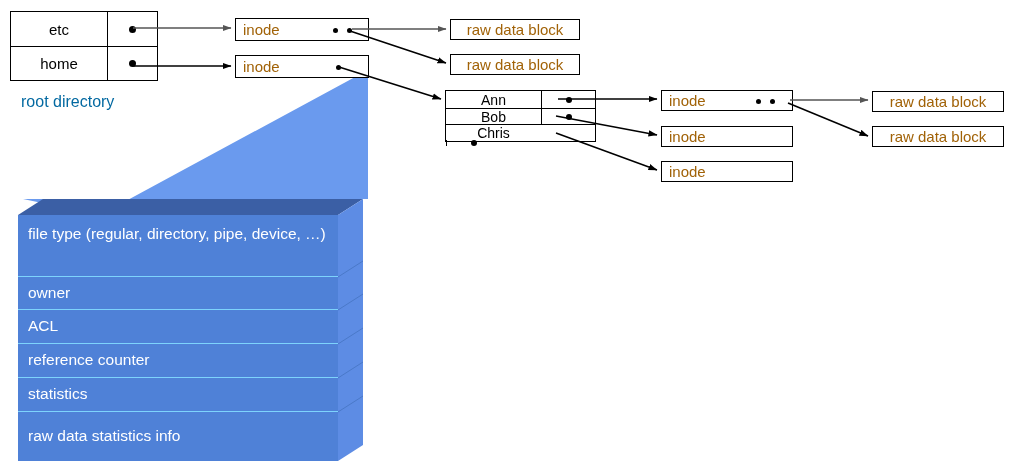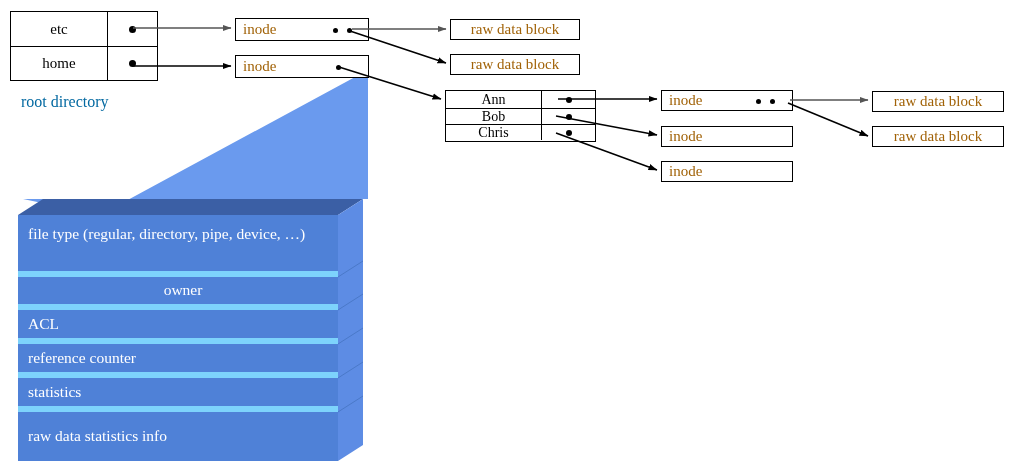--- a/index.html
+++ b/index.html
@@ -12,21 +12,20 @@
     height: 464px;
     position: relative;
     font-family: "Liberation Sans", sans-serif;
     overflow: hidden;
   }
   #stage {
     position: absolute;
     left: 0; top: 0;
     width: 1017px;
     height: 464px;
-    font-family: Liberation Serif, serif;
   }
   
   .box {
     position: absolute;
     box-sizing: border-box;
     border: 1.4px solid #000;
     background: #ffffff;
     font-size: 15px;
     color: #a16207;
     line-height: 1;
@@ -105,21 +104,21 @@
     background: #4f81d7;
   }
   .detail-row {
     box-sizing: border-box;
     color: #ffffff;
     font-size: 15.5px;
     padding: 0 0 0 10px;
     display: flex;
     align-items: center;
     background: #4f81d7;
-    border-bottom: 6px solid #7dd3fc;
+    border-bottom: 1px solid #7dd3fc;
     position: relative;
   }
   .detail-row:last-child { border-bottom: none; }
   .detail-row span { display: block; line-height: 1.32; }
   svg.deco { position: absolute; left: 0; top: 0; overflow: visible; }
 </style>
 </head>
 <body>
 
 <div id="stage">
@@ -170,21 +169,21 @@
       <div class="dircell-ptr" style="width:calc(100% - 95px); height:100%;">
         <span class="dot" style="width:6px;height:6px;"></span>
       </div>
     </div>
     <div class="dirrow" style="height:16px;">
       <div class="dircell-name" style="width:95px; height:100%; font-size:14px;">Bob</div>
       <div class="dircell-ptr" style="width:calc(100% - 95px); height:100%;">
         <span class="dot" style="width:6px;height:6px;"></span>
       </div>
     </div>
-    <div class="dirrow" style="height:16px;">
+    <div class="dirrow" style="height:16px;flex-direction:column;">
       <div class="dircell-name" style="width:95px; height:100%; font-size:14px;">Chris</div>
       <div class="dircell-ptr" style="width:calc(100% - 95px); height:100%;">
         <span class="dot" style="width:6px;height:6px;"></span>
       </div>
     </div>
   </div>
 
   <div class="box left" style="left:661px; top:90px; width:132px; height:21px;">
     <span>inode</span>
     <span class="inode-dot" style="left:94px; top:8px;"></span>
@@ -244,21 +243,21 @@
       <path d="M320,111 L345,95" stroke="#4a79c9" stroke-width="1"></path>
       <path d="M320,145 L345,129" stroke="#4a79c9" stroke-width="1"></path>
       <path d="M320,179 L345,163" stroke="#4a79c9" stroke-width="1"></path>
       <path d="M320,213 L345,197" stroke="#4a79c9" stroke-width="1"></path>
     </svg>
 
     <div class="detail-face">
       <div class="detail-row" style="height:62px; align-items:flex-start; padding-top:9px;">
         <span>file type (regular, directory, pipe, device, …)</span>
       </div>
-      <div class="detail-row" style="height:33px;justify-content:center;">
+      <div class="detail-row" style="height:33px;">
         <span>owner</span>
       </div>
       <div class="detail-row" style="height:34px;">
         <span>ACL</span>
       </div>
       <div class="detail-row" style="height:34px;">
         <span>reference counter</span>
       </div>
       <div class="detail-row" style="height:34px;">
         <span>statistics</span>

